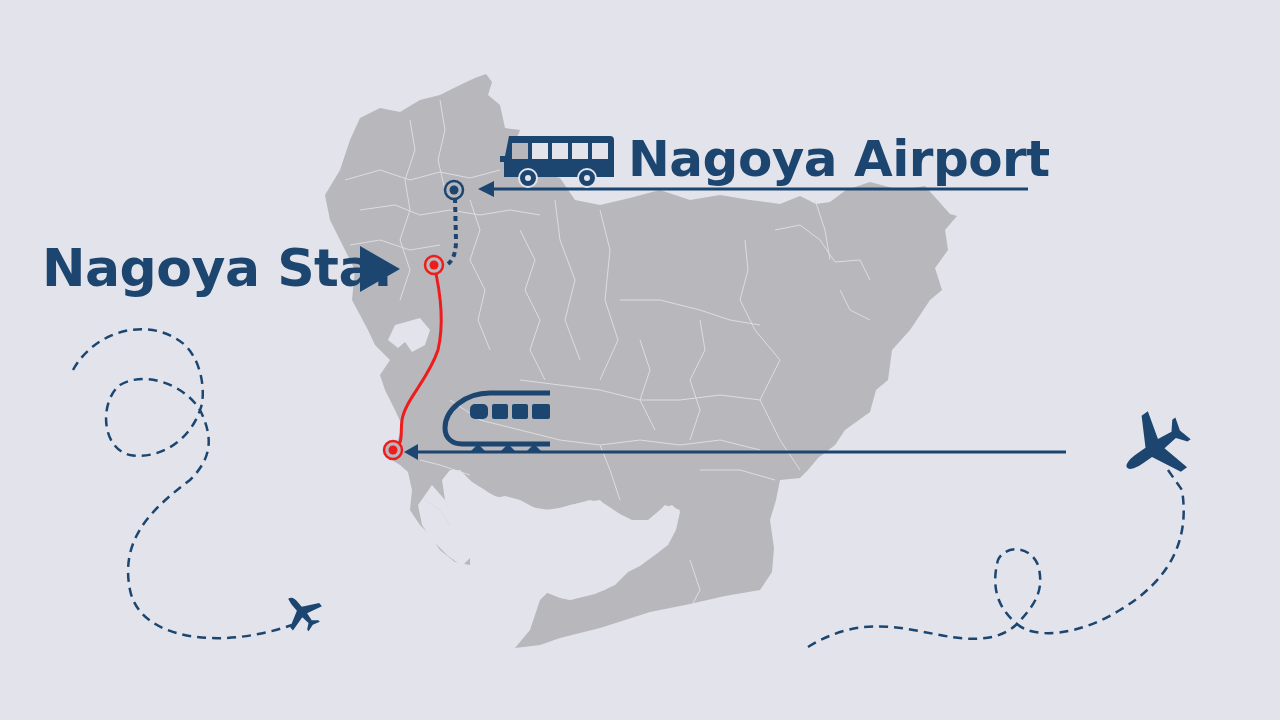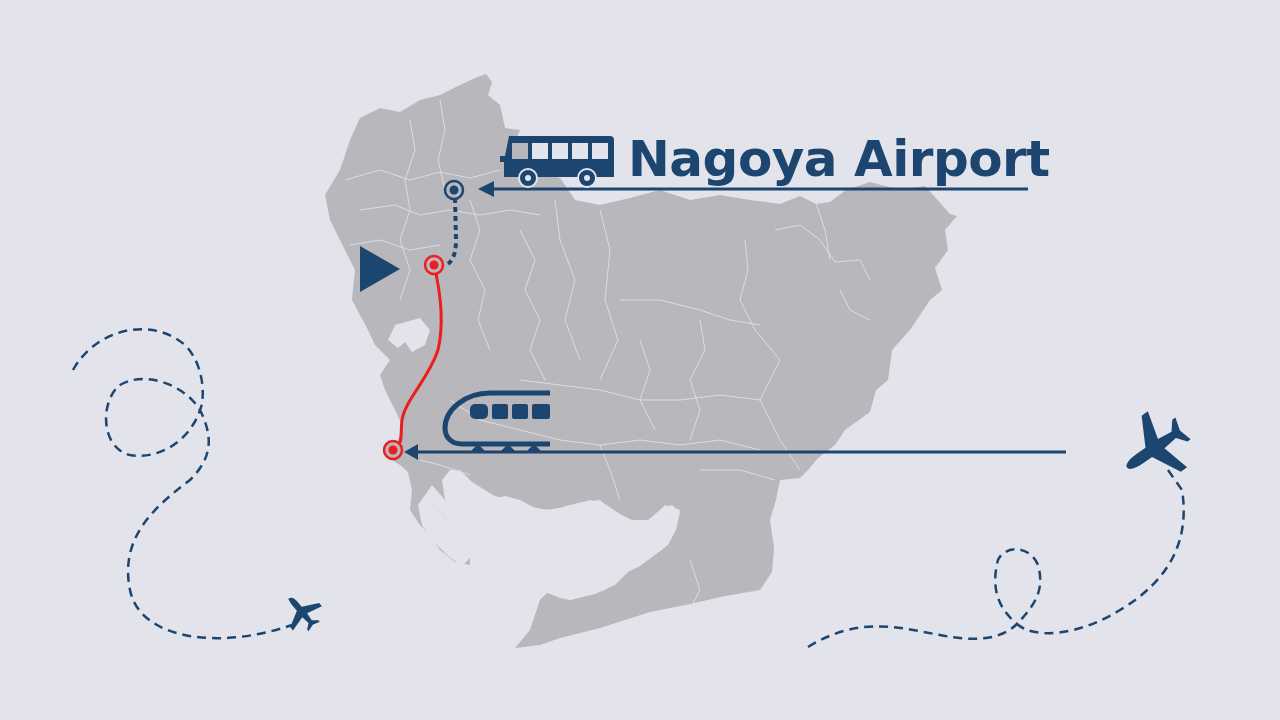--- a/index.html
+++ b/index.html
@@ -141,13 +141,14 @@
     <rect x="532" y="404" width="18" height="15" rx="2" fill="#1c4670"></rect>
     <polygon points="470,452 478,444 486,452" fill="#1c4670"></polygon>
     <polygon points="500,452 508,444 516,452" fill="#1c4670"></polygon>
     <polygon points="526,452 534,444 542,452" fill="#1c4670"></polygon>
   </g>
 
   <polygon points="360,246 360,292 400,269" fill="#1c4670"></polygon>
 </svg>
 
 <div class="label" id="lbl-nagoya-airport">Nagoya Airport</div>
+<div class="label" id="lbl-nagoya-sta">Nagoya Sta.</div>
 </div>
 
 </body></html>

